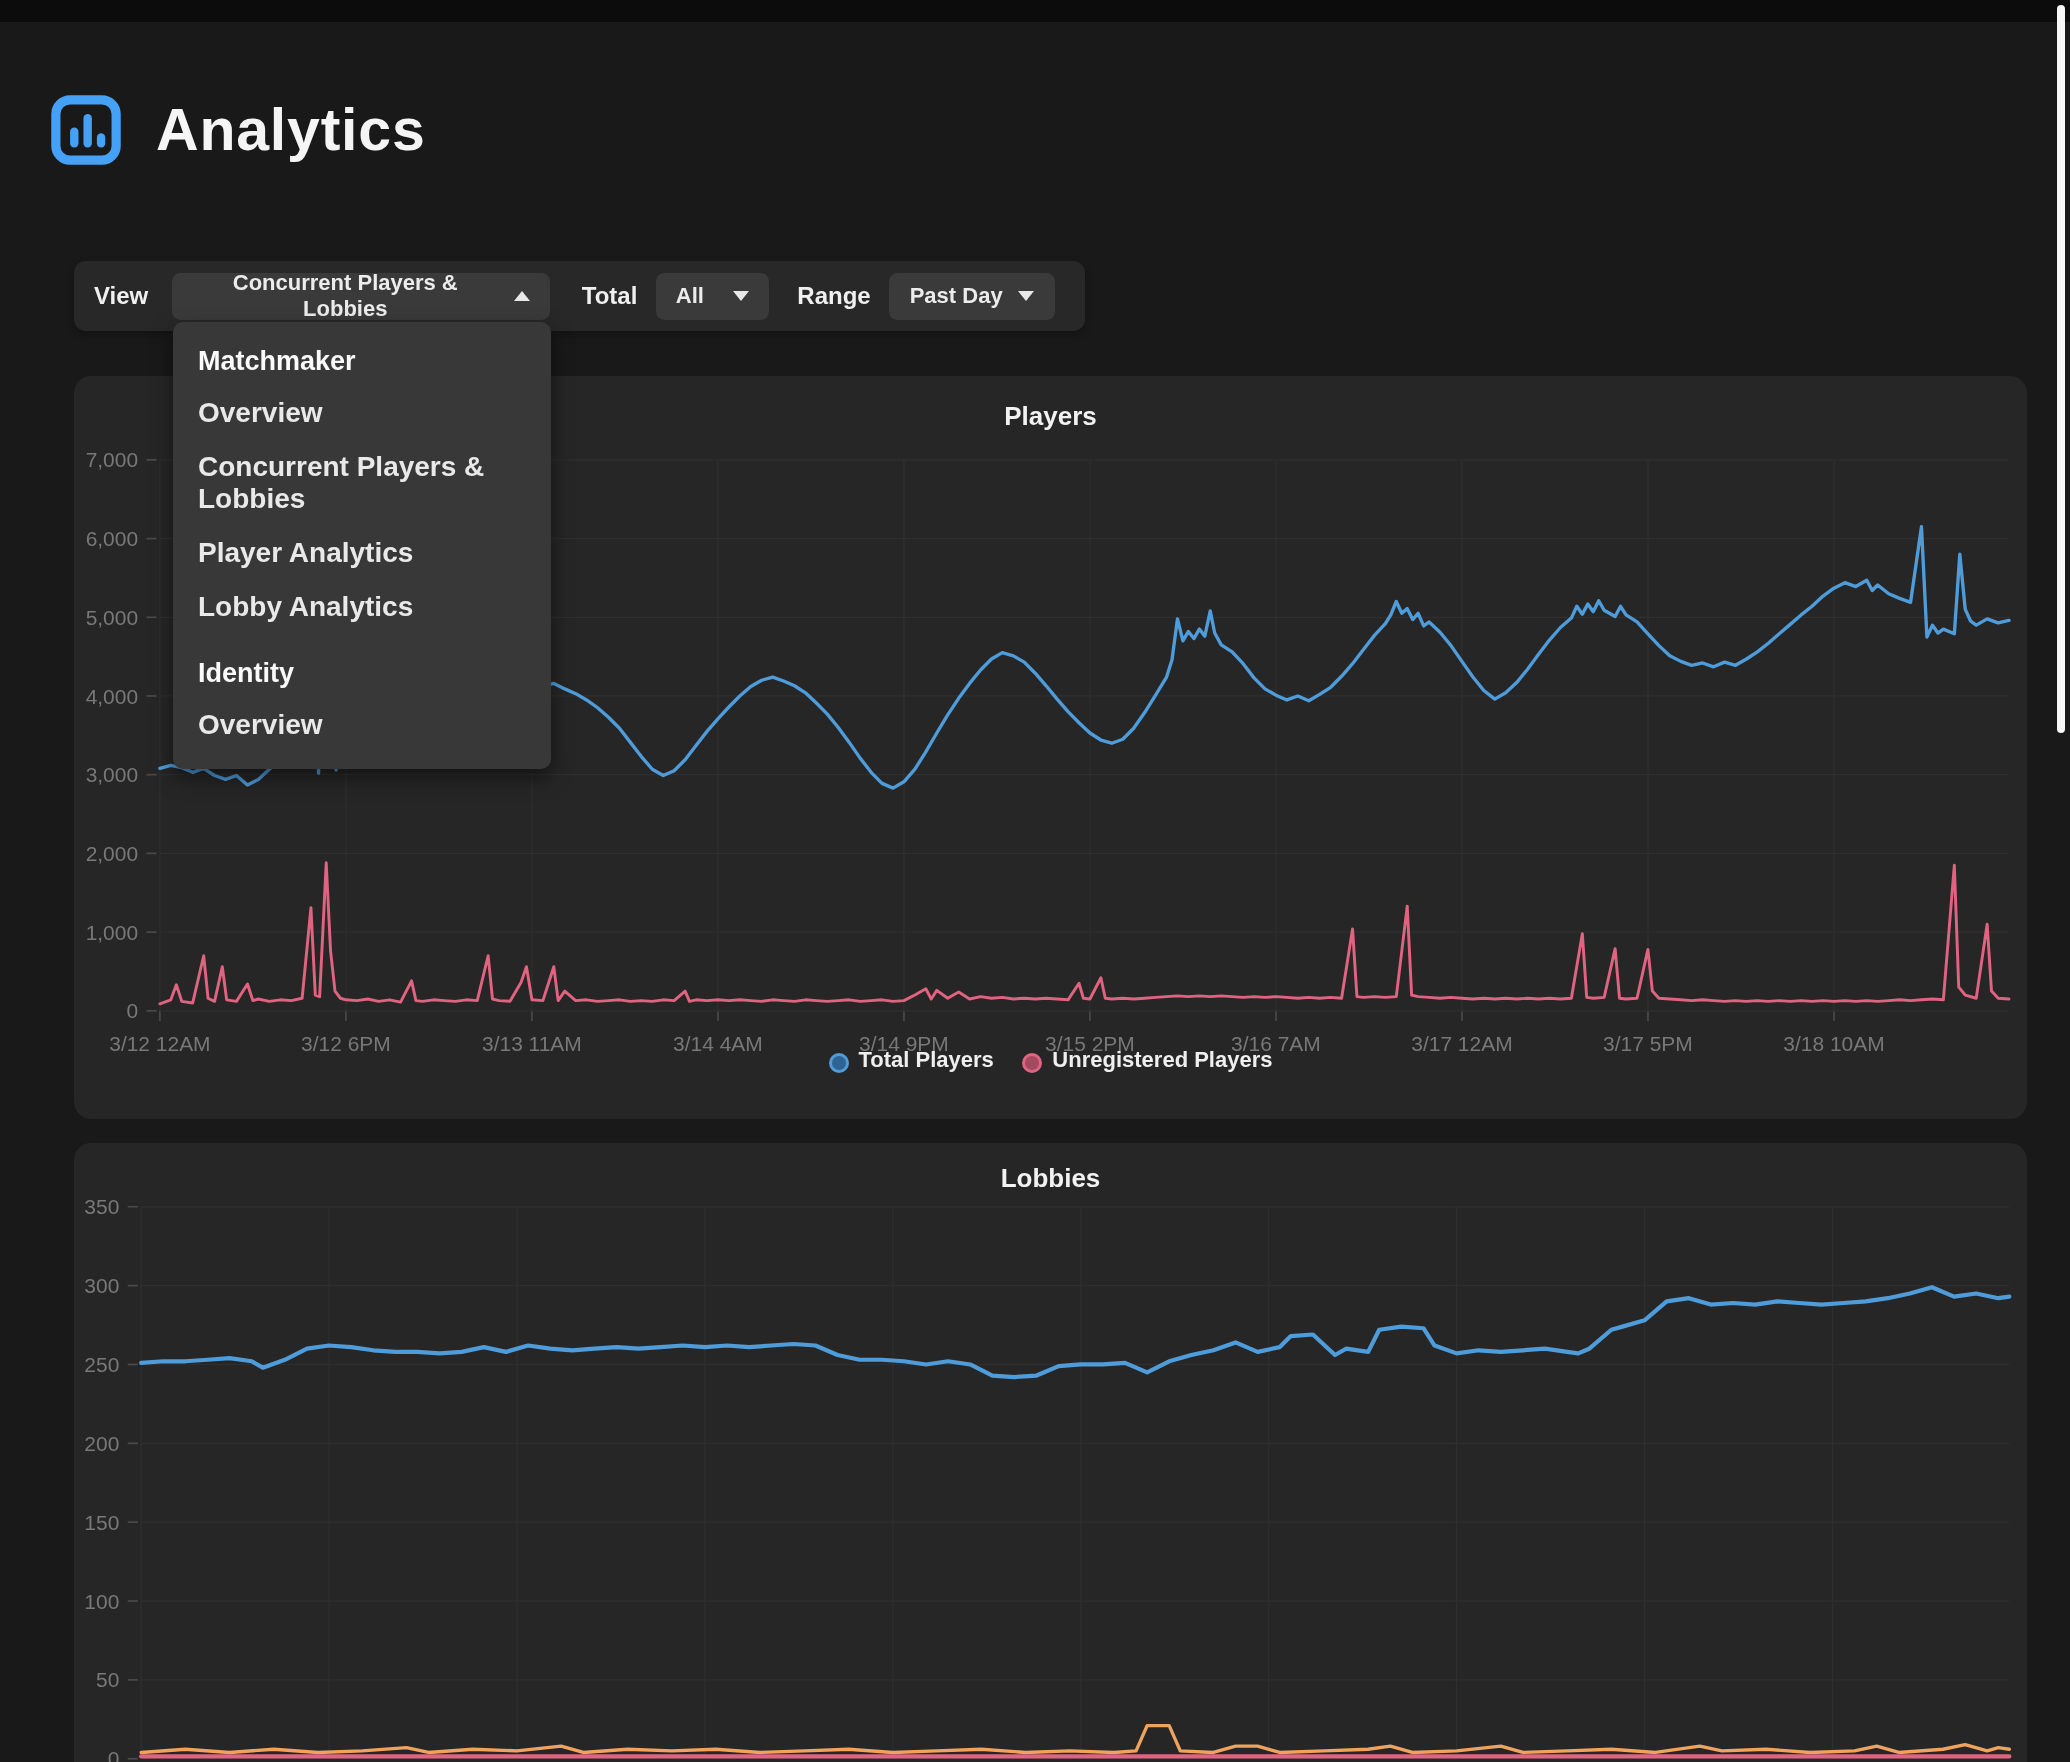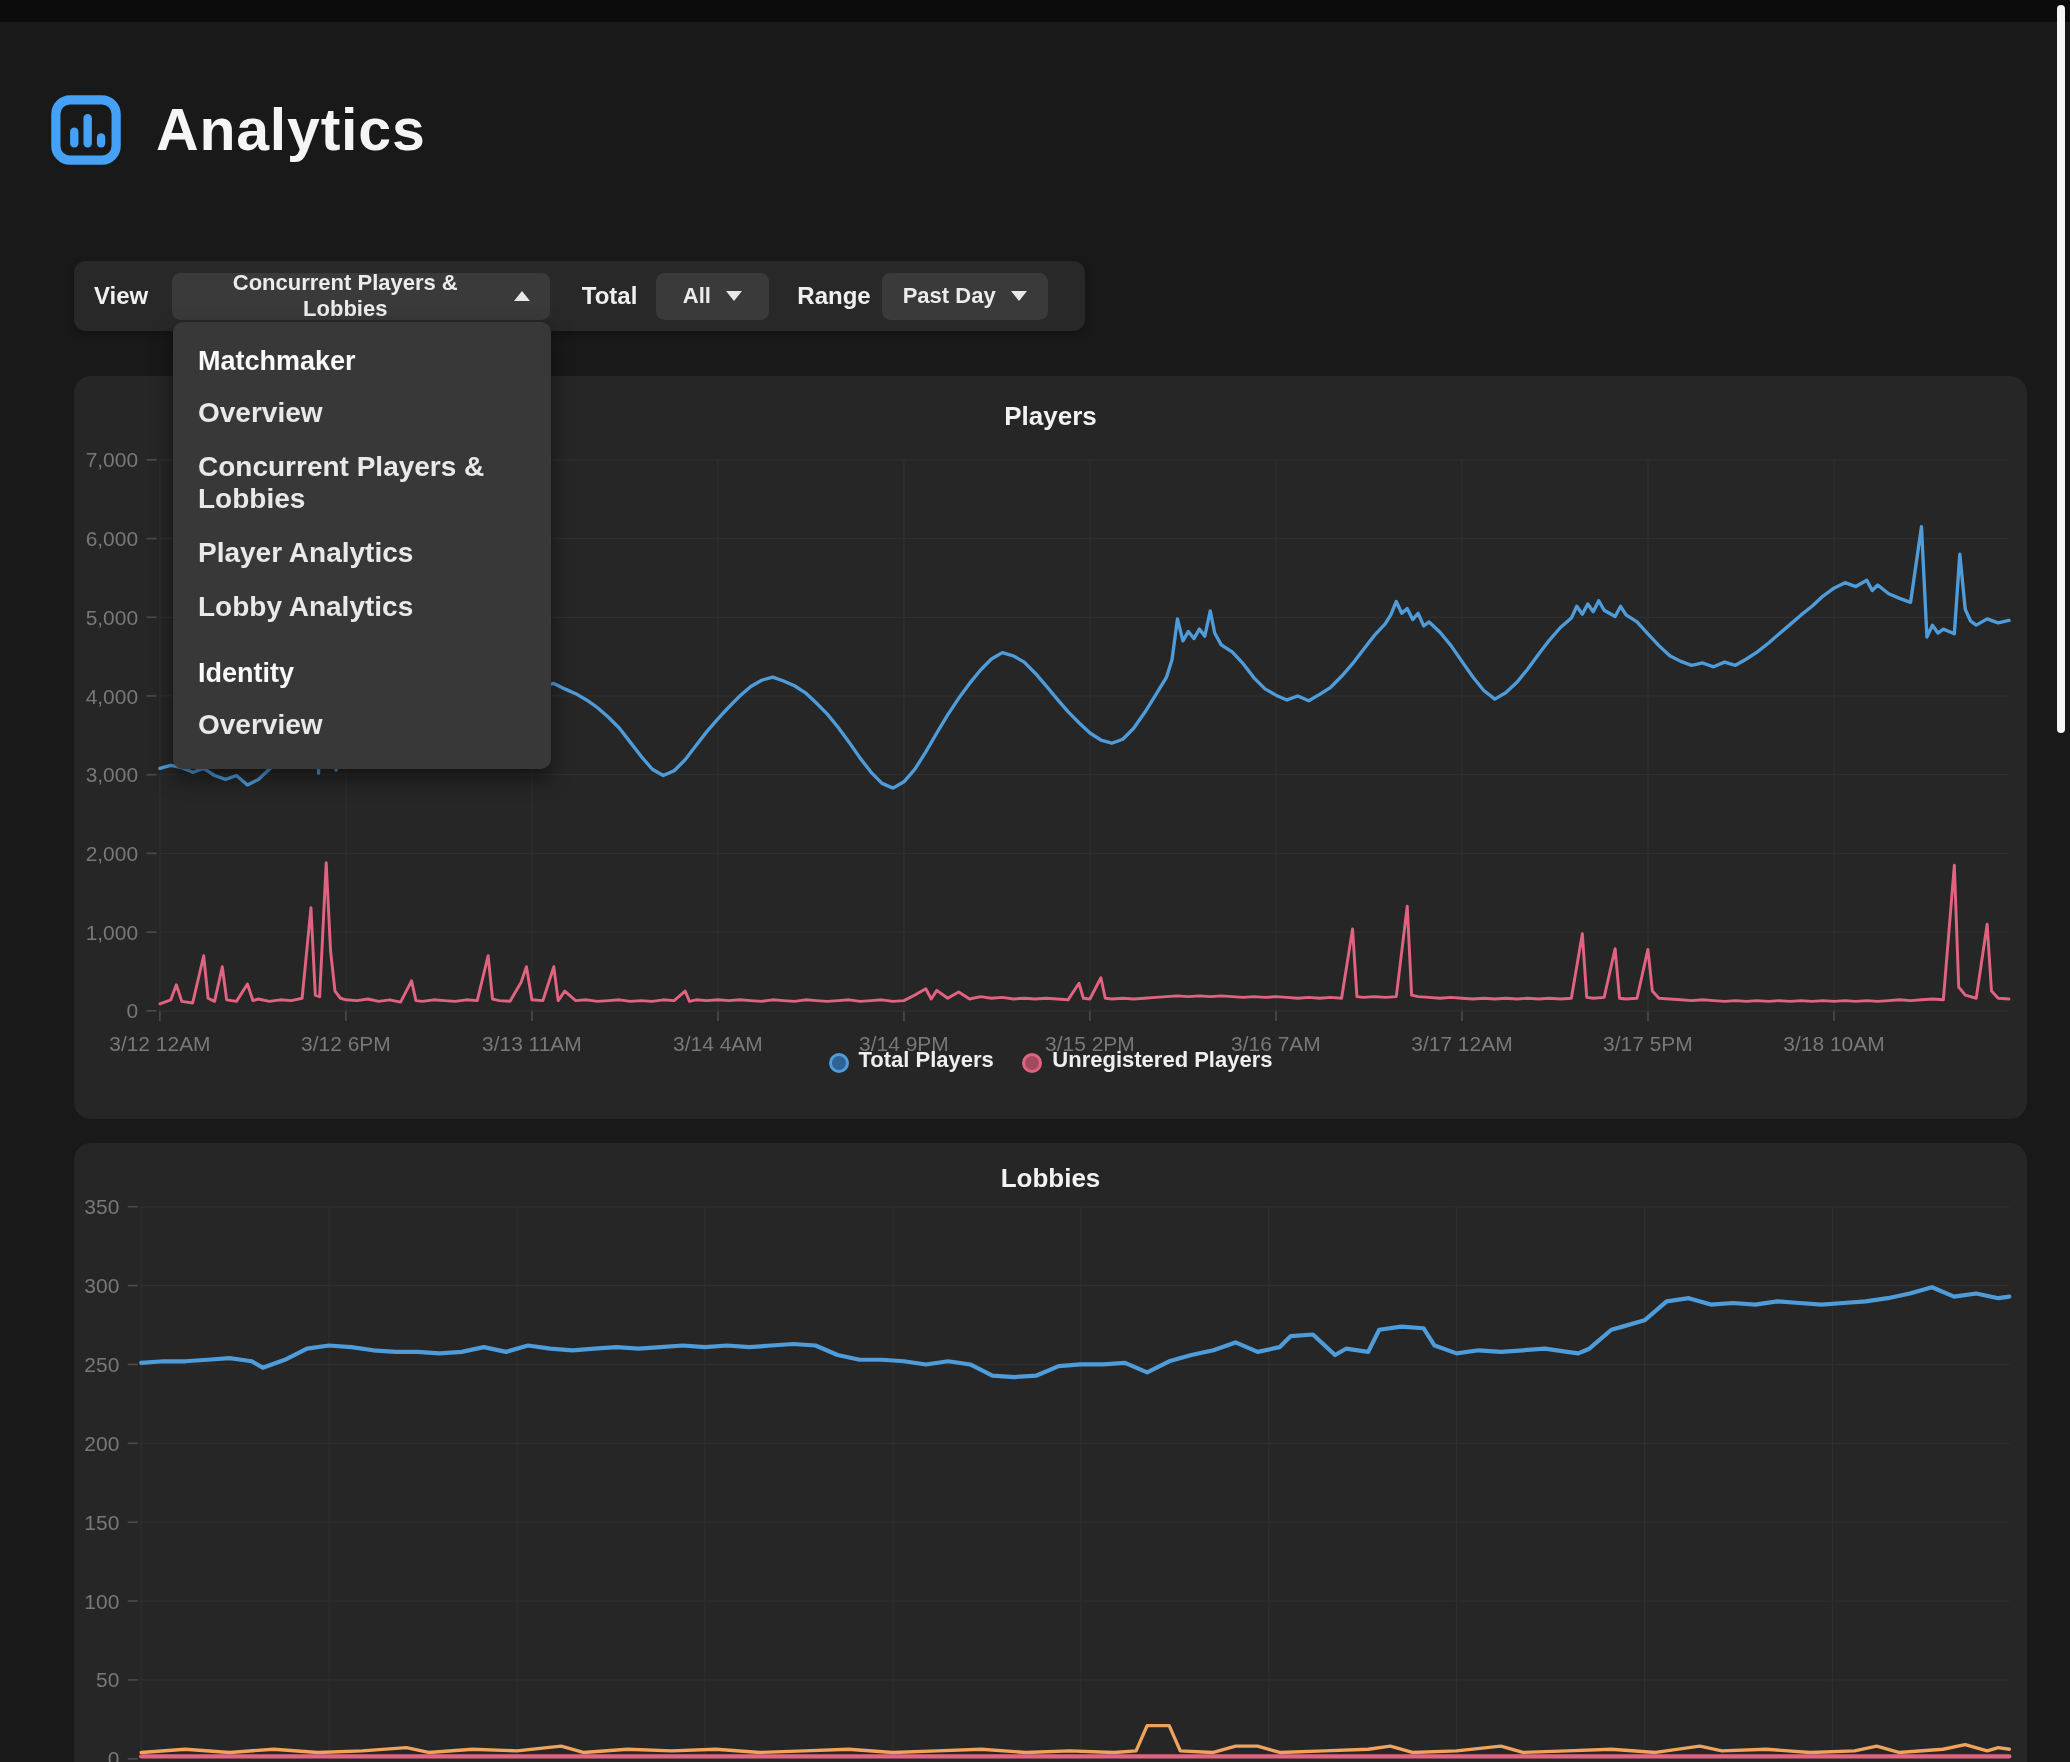--- a/index.html
+++ b/index.html
@@ -82,26 +82,26 @@
     <div id="app-title">Analytics</div>
   </div>
 
   <div id="toolbar">
     <span class="tb-label">View</span>
     <button class="tb-btn" style="margin-left:23.5px; width:378px;">
       <span>Concurrent Players &amp; Lobbies</span>
       <span class="tri-up"></span>
     </button>
     <span class="tb-label" style="margin-left:32px;">Total</span>
-    <button class="tb-btn" style="margin-left:18.5px; width:113px;">
+    <button class="tb-btn" style="margin-left:18.5px; width:113px;justify-content:space-between;">
       <span>All</span>
       <span class="tri-down"></span>
     </button>
     <span class="tb-label" style="margin-left:28.5px;">Range</span>
-    <button class="tb-btn" style="margin-left:11px; width:166px;">
+    <button class="tb-btn" style="margin-left:18px; width:166px;">
       <span>Past Day</span>
       <span class="tri-down"></span>
     </button>
   </div>
 
   <div id="players-panel" class="panel">
     <div id="players-title" class="panel-title">Players</div>
     <svg class="chart-svg" width="1953" height="743" viewBox="0 0 2328 886">
         <line x1="102" x2="102" y1="100" y2="757" stroke="#2f2f2f" stroke-width="1.5"></line>
         <line x1="102" x2="102" y1="757" y2="769" stroke="#4a4a4a" stroke-width="2"></line>

